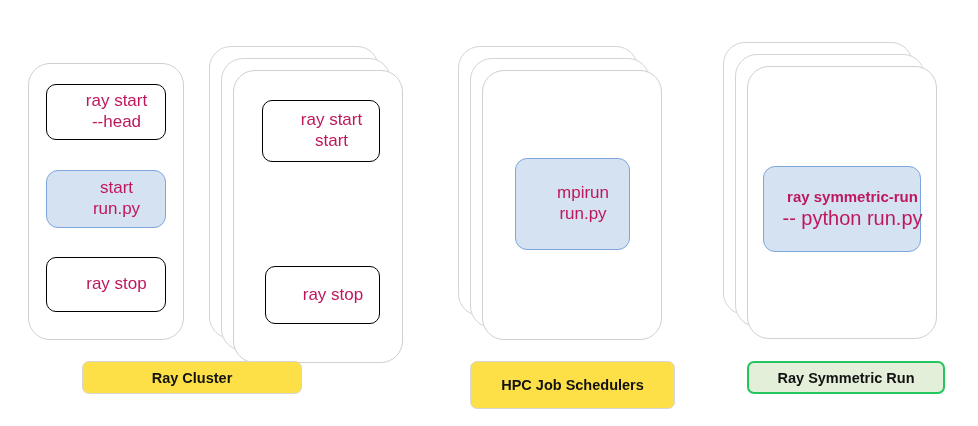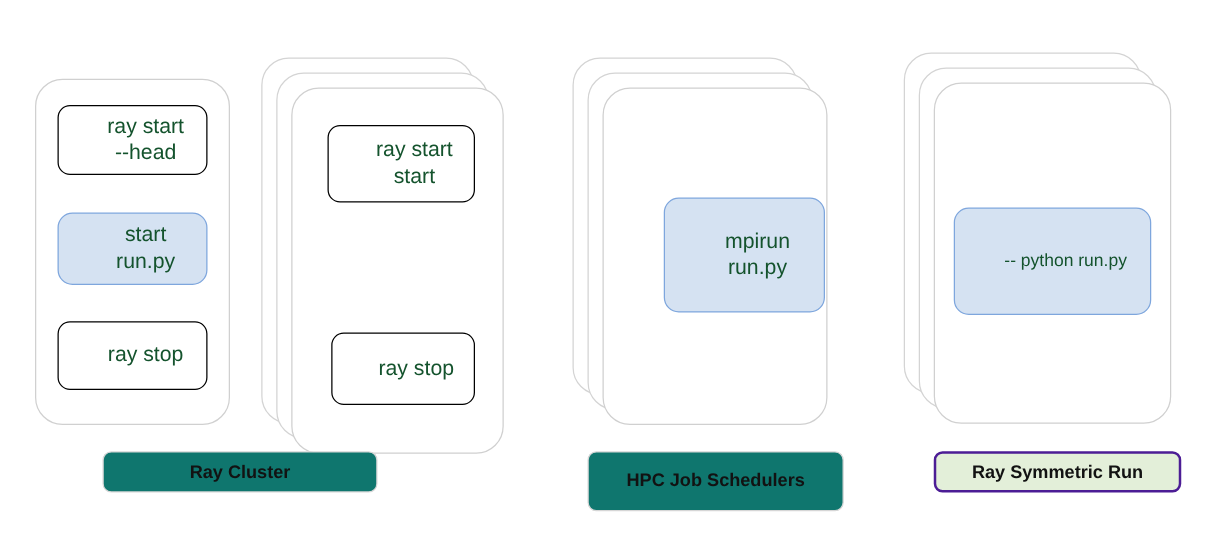--- a/index.html
+++ b/index.html
@@ -31,21 +31,21 @@
   
   .cmd {
     position: absolute;
     box-sizing: border-box;
     display: flex;
     flex-direction: column;
     align-items: center;
     justify-content: center;
     text-align: center;
     line-height: 1.22;
-    color: #14532d;
+    color: #be185d;
     padding-left: 21px;
   }
   .cmd.plain {
     background: #ffffff;
     border: 1px solid #000000;
     border-radius: 10px;
     font-size: 17px;
   }
   .cmd.blue {
     background: #d5e2f2;
@@ -56,42 +56,42 @@
   .cmd .line {
     display: block;
     white-space: nowrap;
   }
   .cmd .line.bold {
     font-weight: bold;
     font-size: 15px;
   }
   .cmd .line.sub {
     font-weight: normal;
-    font-size: 14px;
+    font-size: 20px;
   }
 
   
   .group-label {
     position: absolute;
     box-sizing: border-box;
     display: flex;
     align-items: center;
     justify-content: center;
     font-size: 14.5px;
     font-weight: bold;
     color: #121212;
     border-radius: 7px;
   }
   .group-label.gray {
-    background: #0f766e;
+    background: #fde047;
     border: 1px solid #d6d6d6;
   }
   .group-label.green {
     background: #e3efd9;
-    border: 2px solid #4c1d95;
+    border: 2px solid #22c55e;
   }
 </style>
 </head>
 <body>
 
 <div id="canvas">
 
   <div class="card front" style="left:28px; top:63px; width:156px; height:277px;"></div>
 
   <div class="cmd plain" style="left:46px; top:84px; width:120px; height:56px;">
@@ -122,34 +122,35 @@
   </div>
 
   <div class="group-label gray" style="left:82px; top:361px; width:220px; height:33px;">
     <span>Ray Cluster</span>
   </div>
 
   <div class="card" style="left:458px; top:46px; width:180px; height:270px;"></div>
   <div class="card" style="left:470px; top:58px; width:180px; height:270px;"></div>
   <div class="card front" style="left:482px; top:70px; width:180px; height:270px;"></div>
 
-  <div class="cmd blue" style="left:515px; top:158px; width:129px; height:92px;margin-left:16px;">
+  <div class="cmd blue" style="left:515px; top:158px; width:115px; height:92px;">
     <span class="line">mpirun</span>
     <span class="line">run.py</span>
   </div>
 
   <div class="group-label gray" style="left:470px; top:361px; width:205px; height:48px;">
     <span>HPC Job Schedulers</span>
   </div>
 
   <div class="card" style="left:723px; top:42px; width:190px; height:273px;"></div>
   <div class="card" style="left:735px; top:54px; width:190px; height:273px;"></div>
   <div class="card front" style="left:747px; top:66px; width:190px; height:273px;"></div>
 
   <div class="cmd blue" style="left:763px; top:166px; width:158px; height:86px;">
+    <span class="line bold">ray symmetric-run</span>
     <span class="line sub">-- python run.py</span>
   </div>
 
   <div class="group-label green" style="left:747px; top:361px; width:198px; height:33px;">
     <span>Ray Symmetric Run</span>
   </div>
 
 </div>
 
 </body></html>

